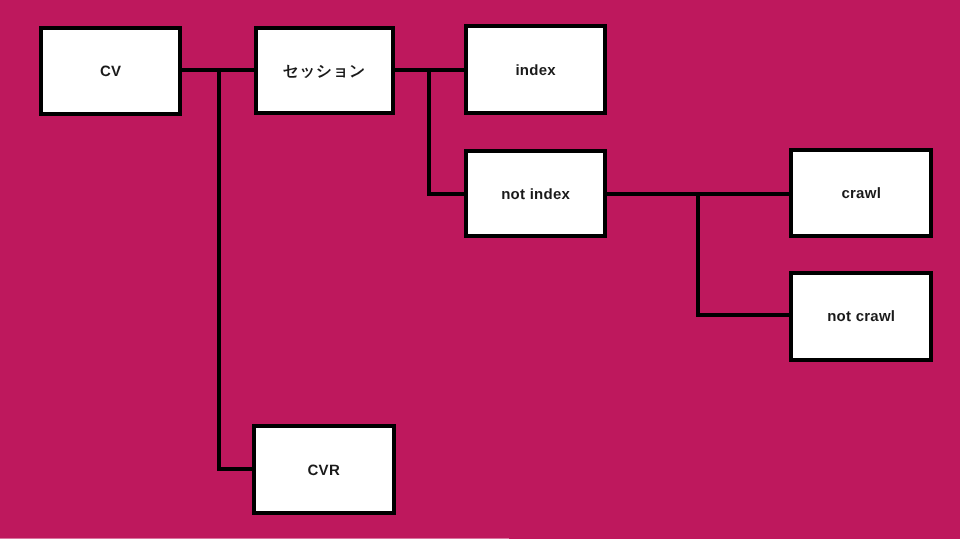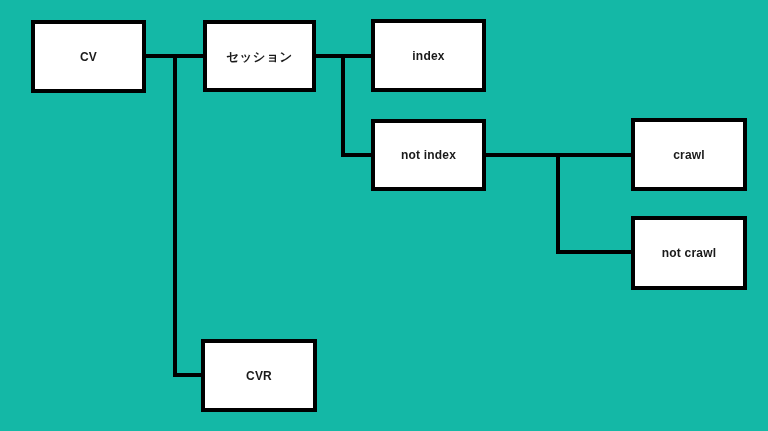--- a/index.html
+++ b/index.html
@@ -8,21 +8,21 @@
     padding: 0;
     background: #ffffff;
   }
   body {
     font-family: "Liberation Sans", "DejaVu Sans", sans-serif;
   }
   #canvas {
     position: relative;
     width: 768px;
     height: 431px;
-    background: #14b8a6;
+    background: #be185d;
     overflow: hidden;
   }
   #diagram-svg {
     position: absolute;
     left: 0;
     top: 0;
     width: 768px;
     height: 431px;
   }
   .node-box {

